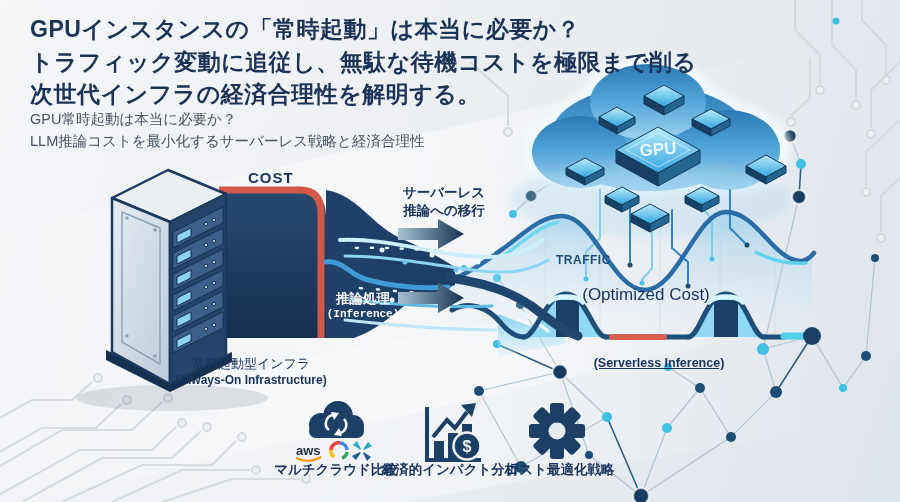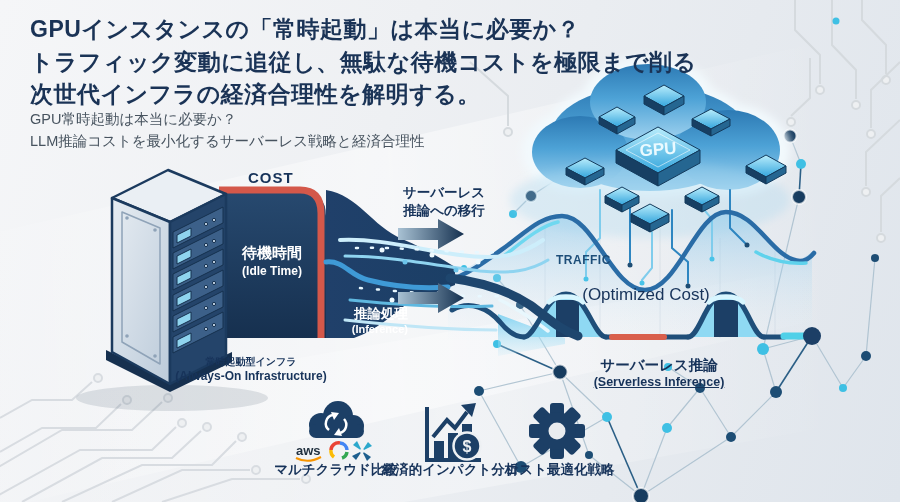--- a/index.html
+++ b/index.html
@@ -14,26 +14,26 @@
   .band2{left:-60px;top:330px;width:1050px;height:160px;transform:rotate(-10deg);
     background:linear-gradient(100deg,rgba(255,255,255,0) 10%,rgba(255,255,255,.35) 50%,rgba(255,255,255,0) 85%);}
   svg.art{position:absolute;left:0;top:0;}
   .lbl{position:absolute;z-index:5;}
   .title{left:30px;top:13px;font-size:23px;font-weight:bold;color:#1a3356;line-height:1.42;letter-spacing:.5px;}
   .subtitle{left:30px;top:109px;font-size:14.5px;color:#47535f;line-height:1.5;}
   .cost{left:248px;top:169px;font-size:15px;font-weight:bold;color:#17335a;letter-spacing:1px;}
   .idle{left:212px;top:244px;width:120px;text-align:center;color:#fff;}
   .idle .jp{font-size:15px;font-weight:bold;display:block;}
   .idle .en{font-size:12px;font-weight:bold;display:block;margin-top:1px;}
-  .inf{left:318px;top:305px;width:90px;text-align:right;color:#fff;}
+  .inf{left:318px;top:290px;width:90px;text-align:center;color:#fff;font-family:Liberation Mono, monospace;}
   .inf .jp{font-size:13.5px;font-weight:bold;display:block;}
   .inf .en{font-size:11px;font-weight:bold;display:block;}
   .mig{left:392px;top:184px;width:104px;text-align:center;font-size:13.5px;font-weight:bold;color:#17335a;line-height:1.3;}
   .alw{left:160px;top:355px;width:182px;text-align:center;color:#17335a;}
-  .alw .jp{font-size:10px;font-weight:bold;display:block;}
+  .alw .jp{font-size:13px;font-weight:normal;display:block;}
   .alw .en{font-size:12px;font-weight:bold;display:block;}
   .traffic{left:556px;top:253px;font-size:12px;font-weight:bold;color:#1d4e79;letter-spacing:.5px;}
   .opt{left:556px;top:285px;width:180px;text-align:center;color:#17335a;}
   .opt .jp{font-size:14.5px;font-weight:bold;display:block;}
   .opt .en{font-size:17px;font-weight:normal;display:block;}
   .srv{left:568px;top:356px;width:182px;text-align:center;color:#17335a;}
   .srv .jp{font-size:14.5px;font-weight:bold;display:block;}
   .srv .en{font-size:12.5px;font-weight:bold;display:block;text-decoration:underline;}
   .footlbl{position:absolute;text-align:center;font-size:13.5px;font-weight:bold;color:#17335a;z-index:5;}
   .f1{left:264px;top:461px;width:144px;}
@@ -438,24 +438,20 @@
     <div>トラフィック変動に追従し、無駄な待機コストを極限まで削る</div>
     <div>次世代インフラの経済合理性を解明する。</div>
   </div>
   <div class="lbl subtitle">
     <div>GPU常時起動は本当に必要か？</div>
     <div>LLM推論コストを最小化するサーバーレス戦略と経済合理性</div>
   </div>
 
   <div class="lbl cost">COST</div>
 
-  <div class="lbl idle">
-    <span class="jp">待機時間</span>
-    <span class="en">(Idle Time)</span>
-  </div>
 
   <div class="lbl inf">
     <span class="jp">推論処理</span>
     <span class="en">(Inference)</span>
   </div>
 
   <div class="lbl mig">
     <div>サーバーレス</div>
     <div>推論への移行</div>
   </div>
@@ -465,20 +461,19 @@
     <span class="en">(Always-On Infrastructure)</span>
   </div>
 
   <div class="lbl traffic">TRAFFIC</div>
 
   <div class="lbl opt">
     <span class="en">(Optimized Cost)</span>
   </div>
 
   <div class="lbl srv">
-    <span class="jp">サーバーレス推論</span>
     <span class="en">(Serverless Inference)</span>
   </div>
 
   <div class="footlbl f2">経済的インパクト分析</div>
   <div class="footlbl f1">マルチクラウド比較</div>
   <div class="footlbl f3">コスト最適化戦略</div>
 </div>
 
 </body></html>

